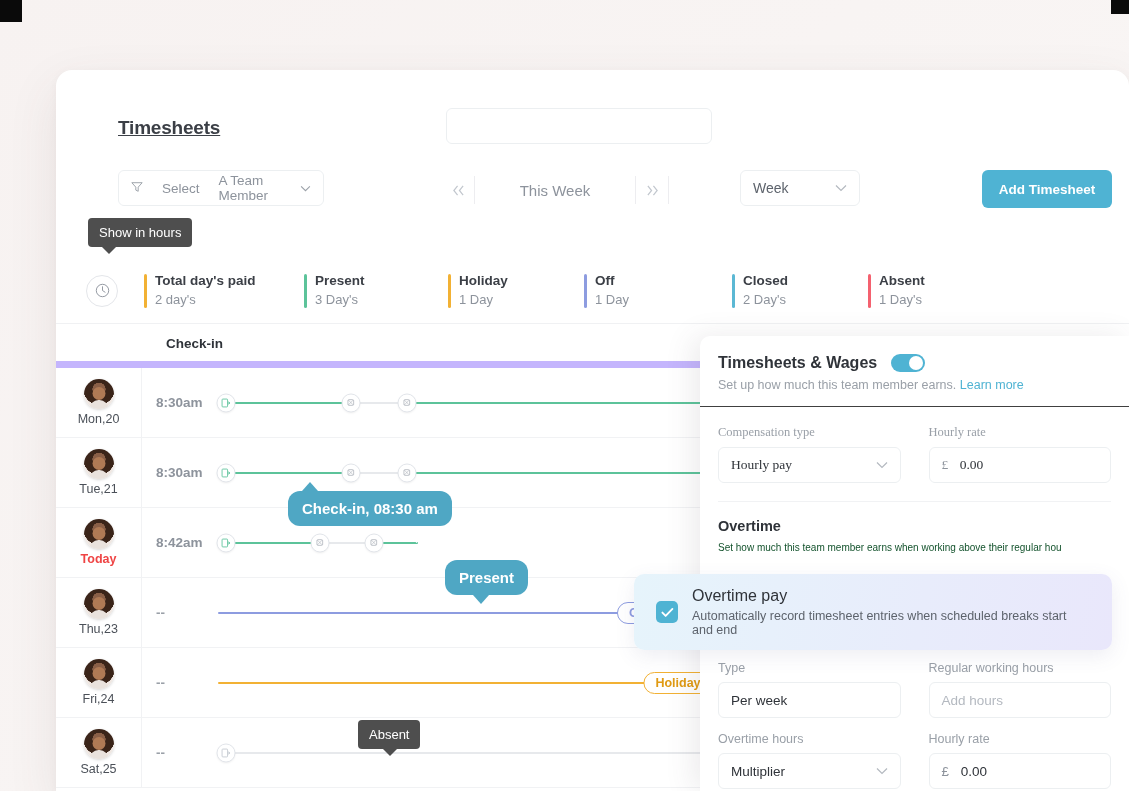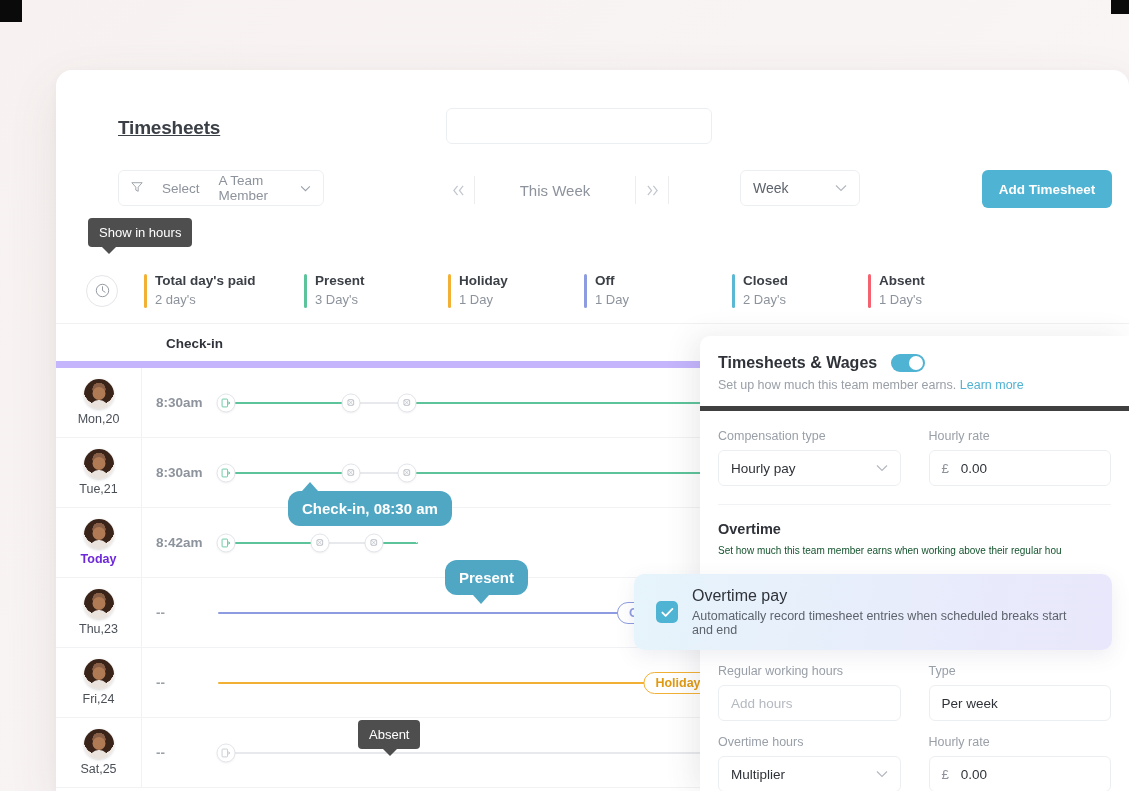--- a/index.html
+++ b/index.html
@@ -149,21 +149,21 @@
     content:""; position:absolute; left:50%; top:28%;
     width:13px; height:13px; transform:translateX(-50%);
     border-radius:50%; background:#b07a55;
   }
   .avatar::after{
     content:""; position:absolute; left:50%; bottom:0;
     width:19px; height:9px; transform:translateX(-50%);
     border-radius: 10px 10px 0 0; background:#e9e2dd;
   }
   .daylabel { font-size: 12.5px; color:#4b5058; }
-  .daylabel.today { font-weight: bold; color:#6d28d9; }
+  .daylabel.today { font-weight: bold; color:#ef4444; }
 
   .timecell {
     width: 76px; flex:none; text-align:left; padding-left: 14px;
     font-size: 13.5px; font-weight:bold; color:#8d939c;
   }
   .timecell.dash { color:#9aa0a8; }
   .track { position:relative; flex:1; height: 100%; }
 
   .line {
     position:absolute; top:50%; transform:translateY(-50%);
@@ -223,21 +223,21 @@
   .toggle {
     width: 34px; height: 18px; border-radius: 10px; background:#4fb3d3;
     position:relative; cursor:pointer; flex:none;
   }
   .toggle::after {
     content:""; position:absolute; right:2px; top:2px;
     width:14px; height:14px; border-radius:50%; background:#fff;
   }
   .panel-sub { margin-top: 6px; font-size: 12.5px; color:#9aa0a8; }
   .panel-sub a { color:#4fb3d3; text-decoration:none; }
-  .panel-body { padding: 0 18px; border-top:5px solid #404040; padding-top: 18px; }
+  .panel-body { padding: 0 18px; border-top:1px solid #404040; padding-top: 18px; font-family: Liberation Serif, serif; }
   .field-row { display:flex; gap: 28px; }
   .field { flex:1; }
   .field-label { font-size: 12.5px; color:#9aa0a8; margin-bottom: 7px; }
   .field-input {
     height: 36px; border:1px solid #eceff1; border-radius: 6px;
     display:flex; align-items:center; padding: 0 12px;
     font-size: 13.5px; color:#2f3339; background:#fff;
     justify-content:space-between;
   }
   .field-input.ph { color:#b4b9c0; }
@@ -593,29 +593,29 @@
   </div>
 
   <div class="ot-head">
     <div class="ot-title">Overtime</div>
     <div class="ot-sub">Set how much this team member earns when working above their regular hou</div>
   </div>
 
   <div class="panel-fields2">
     <div class="field-row">
       <div class="field">
+        <div class="field-label">Type</div>
+        <div class="field-input">
+          <span>Per week</span>
+        </div>
+      </div>
+      <div class="field">
         <div class="field-label">Regular working hours</div>
         <div class="field-input ph">
           <span>Add hours</span>
-        </div>
-      </div>
-      <div class="field">
-        <div class="field-label">Type</div>
-        <div class="field-input">
-          <span>Per week</span>
         </div>
       </div>
     </div>
 
     <div class="field-row mt14">
       <div class="field">
         <div class="field-label">Overtime hours</div>
         <div class="field-input">
           <span>Multiplier</span>
           <span class="chev">

